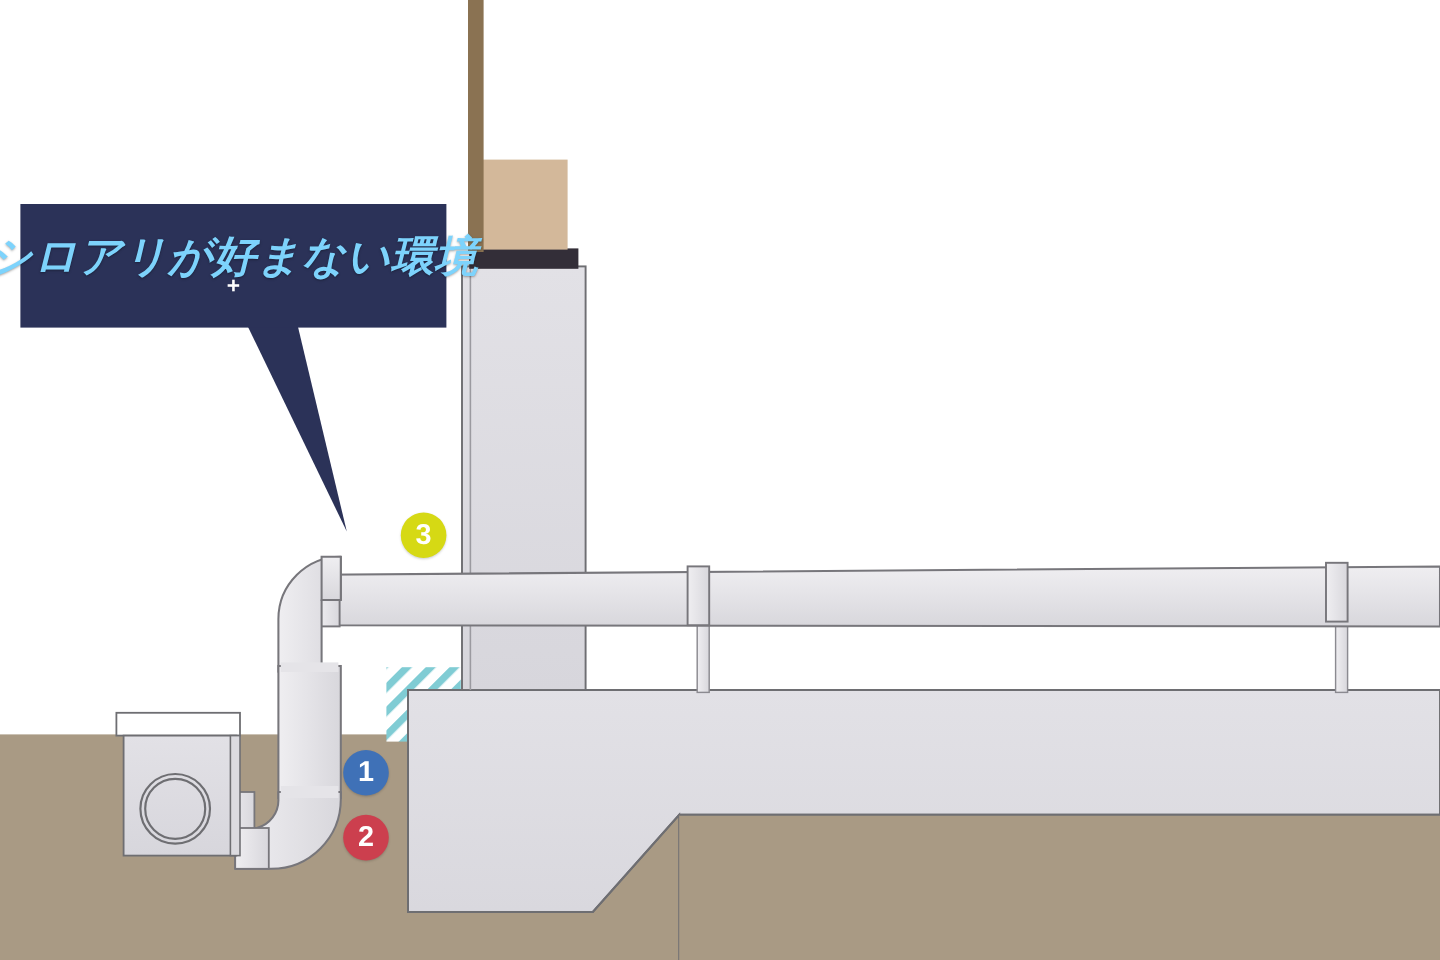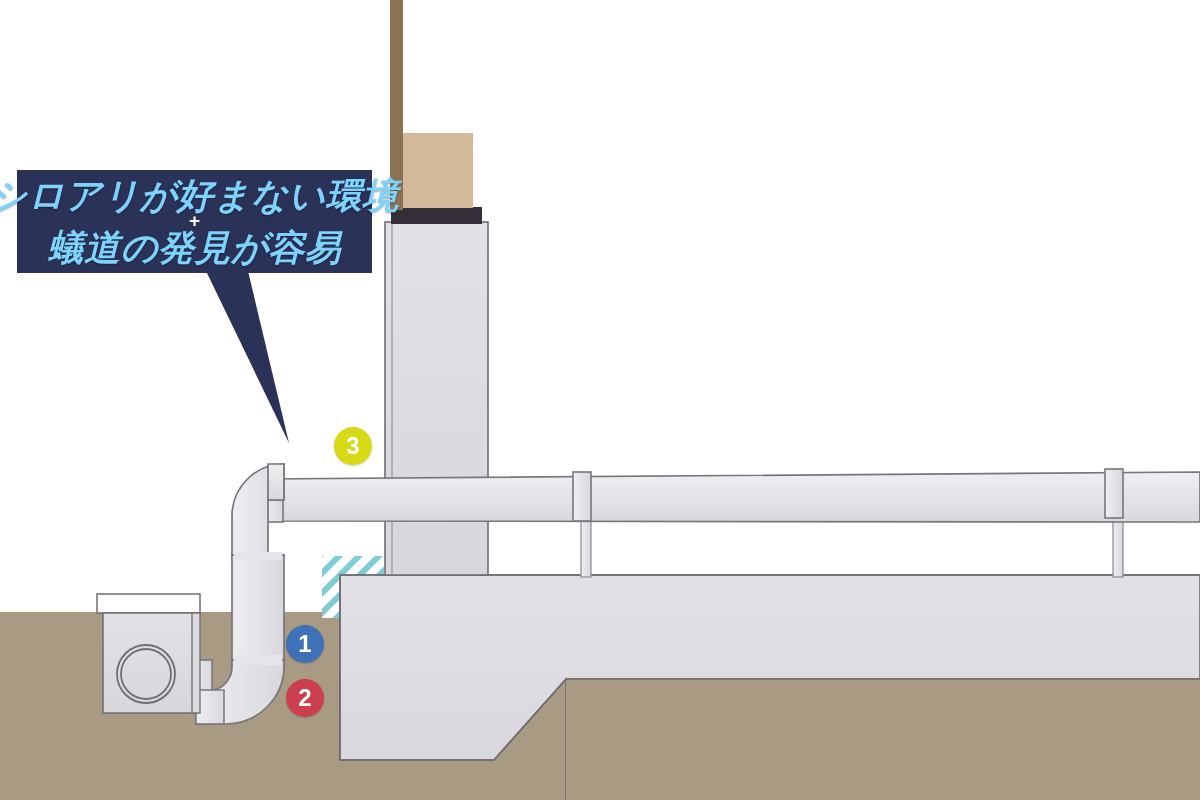--- a/index.html
+++ b/index.html
@@ -224,21 +224,20 @@
     <g>
       <path d="M 206 271 L 248 271 L 289 443 Z" fill="#2b3258"></path>
     </g>
   </svg>
 
   <div class="callout-layer">
 
     <div class="callout-box">
       <div class="callout-line">シロアリが好まない環境</div>
       <div class="callout-plus">+</div>
-      <div class="callout-line">蟻道の発見が容易</div>
     </div>
 
     <div class="badge" id="badge-1">1</div>
     <div class="badge" id="badge-2">2</div>
     <div class="badge" id="badge-3">3</div>
 
   </div>
 
 </div>
 

